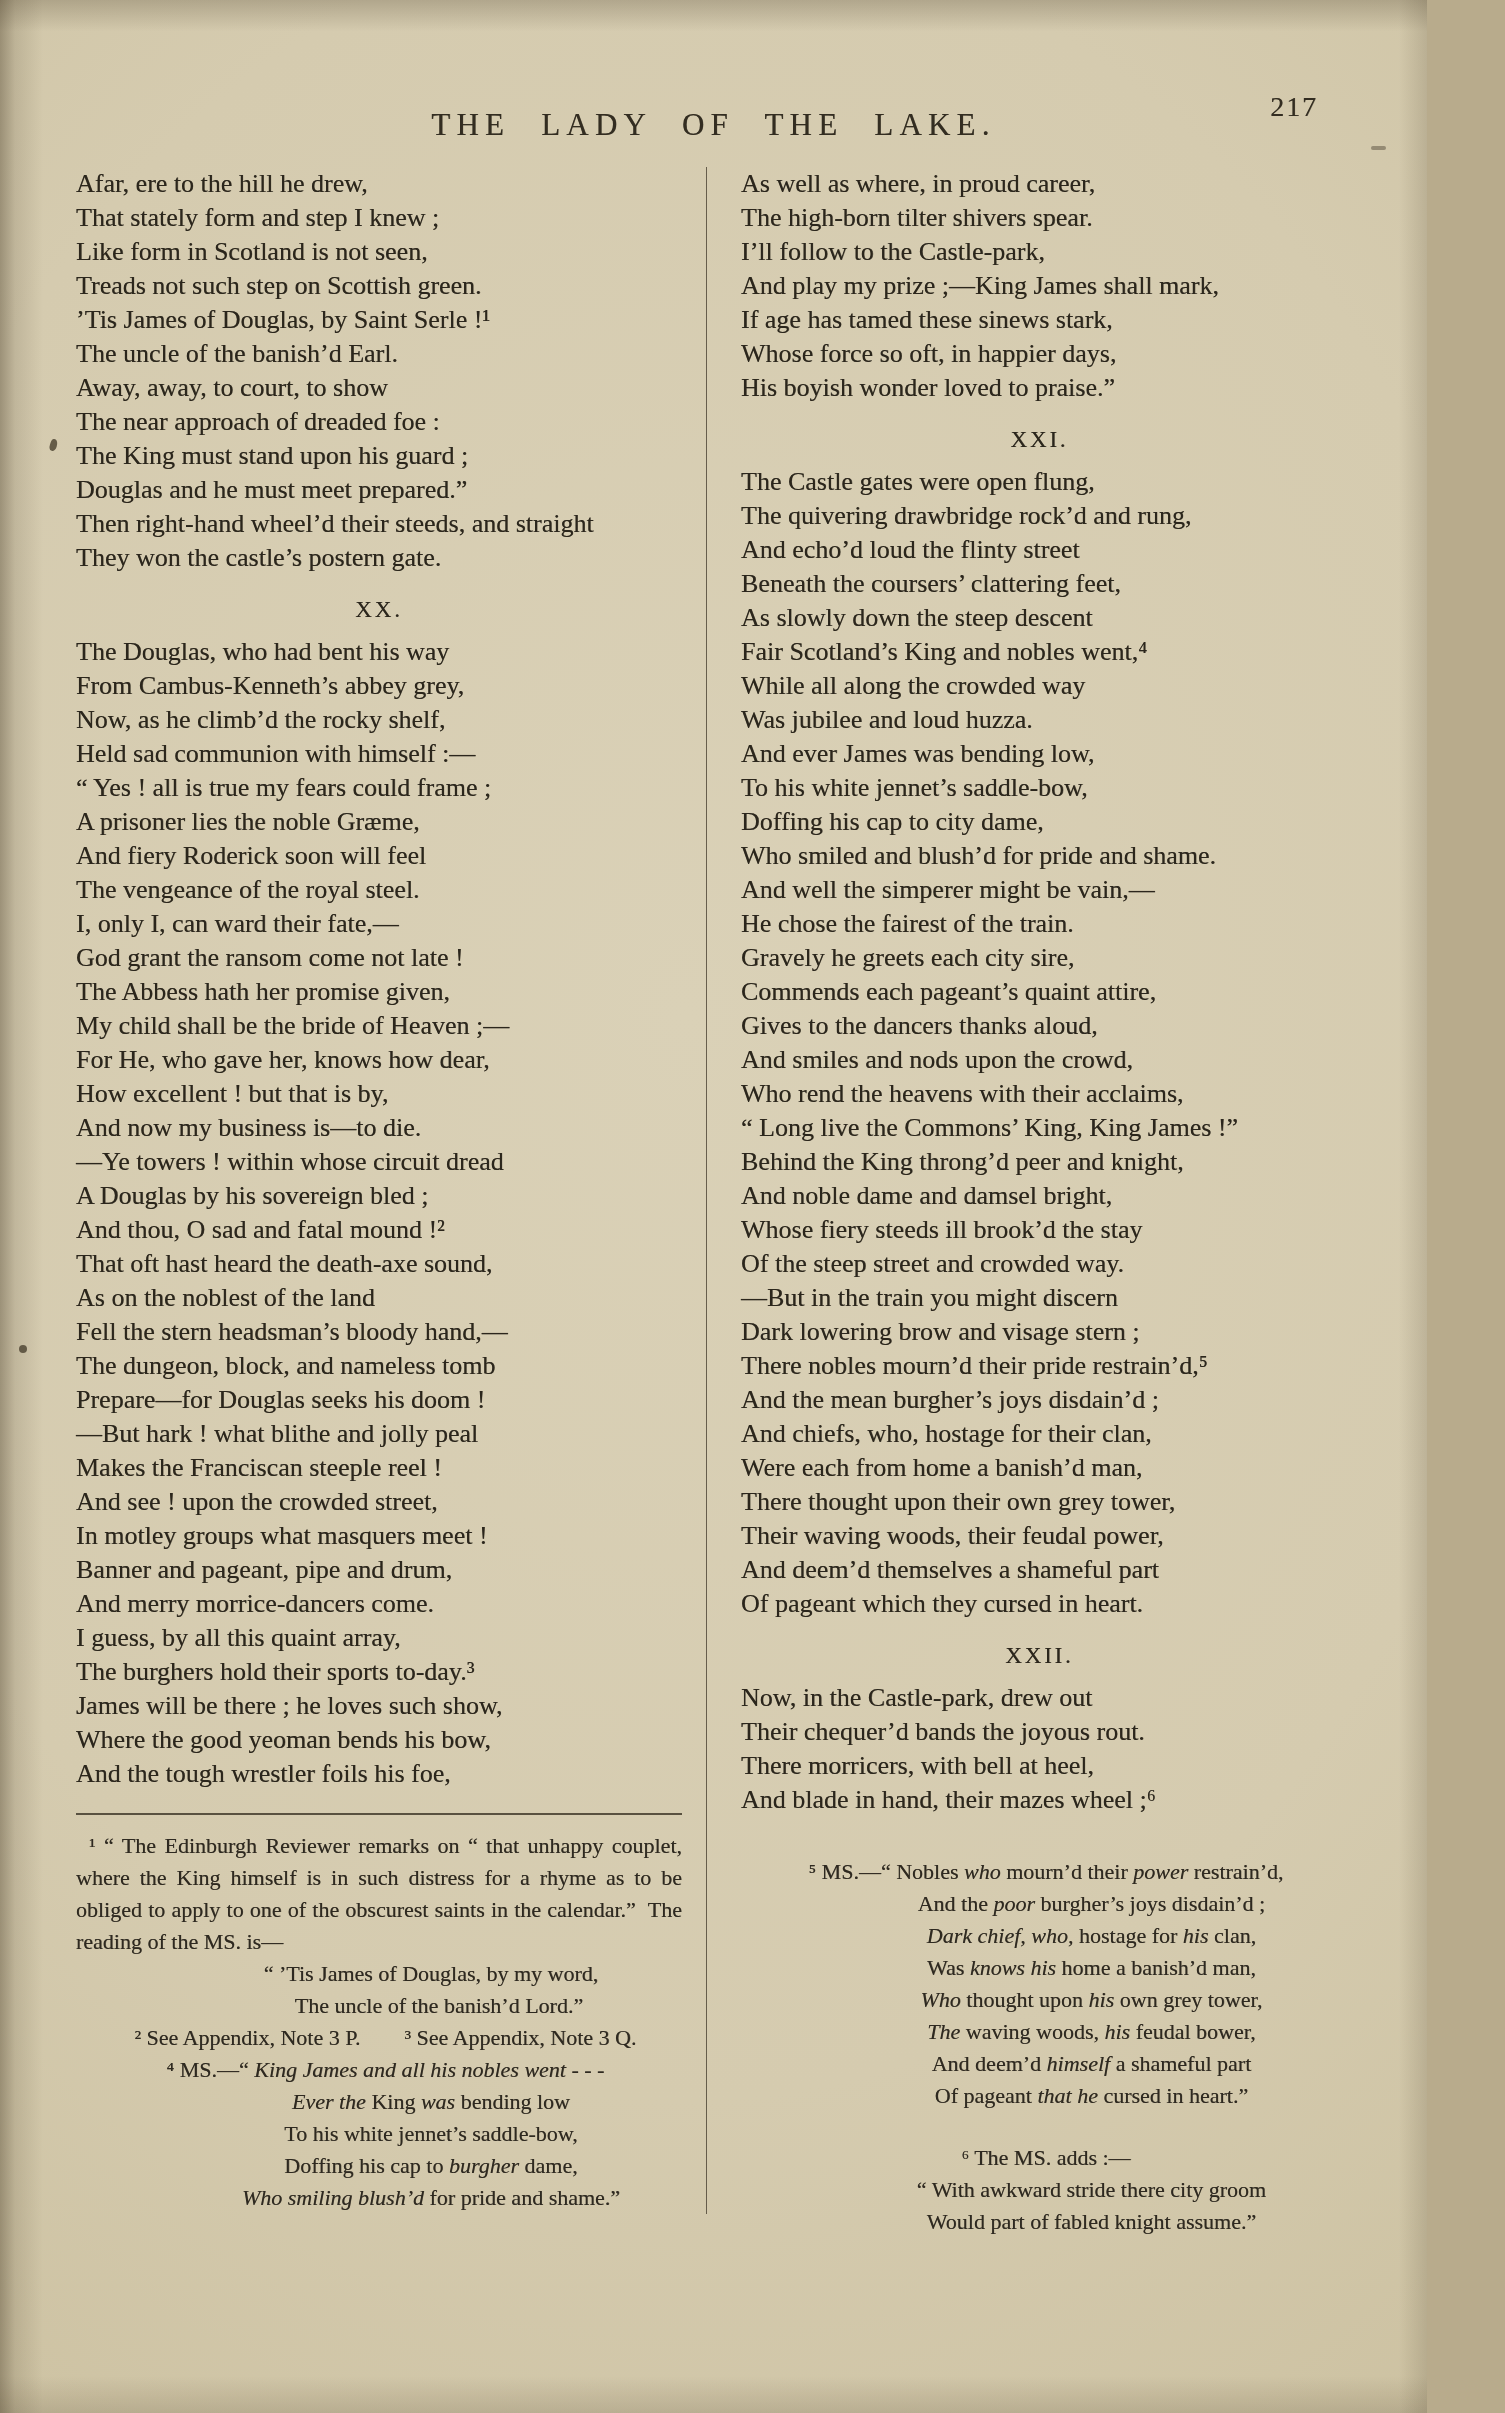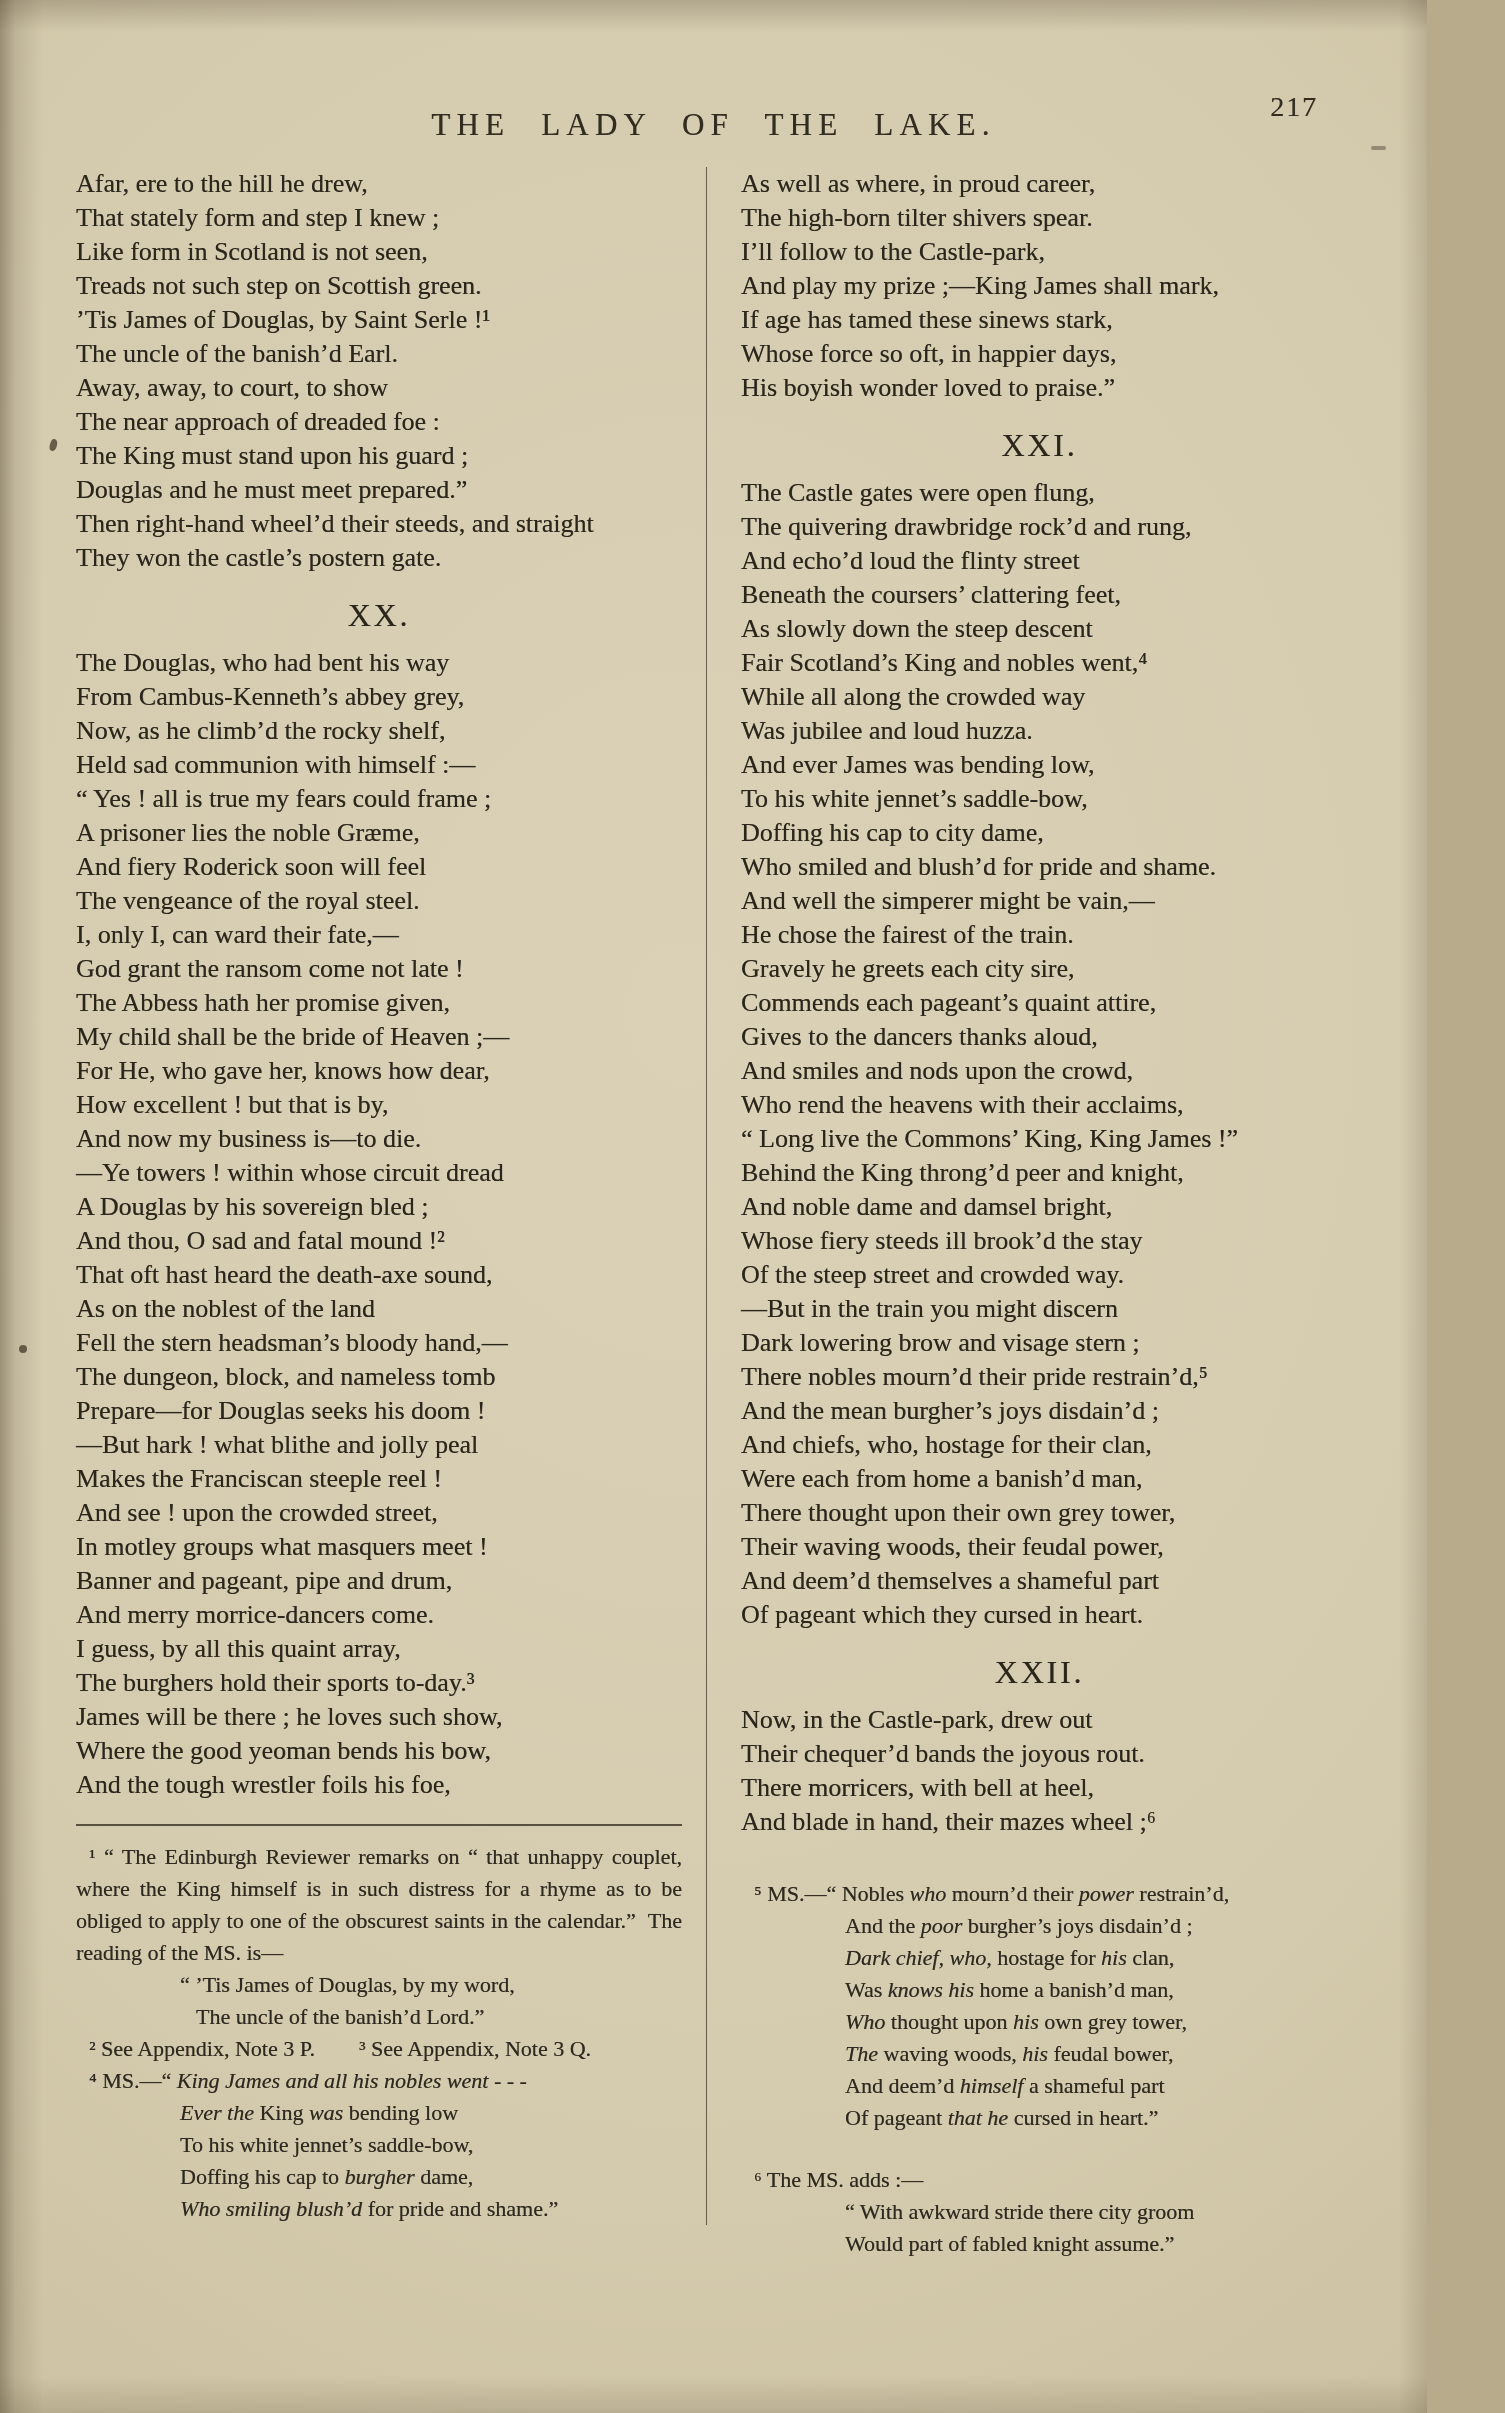--- a/index.html
+++ b/index.html
@@ -30,27 +30,27 @@
   .columns{
     display:grid;grid-template-columns:1fr 1fr;
     padding:24px 89px 0 76px;
     align-items:start;
   }
   .col{min-height:2019px;}
   .col-left{border-right:1.9px solid rgba(58,50,36,0.72);padding-right:24px;}
   .col-right{padding-left:34px;}
   .poem-line{font-size:26px;line-height:34px;white-space:nowrap;}
   .stanza-heading{
-    text-align:center;font-size:32px;letter-spacing:2.8px;
+    text-align:center;font-size:23px;letter-spacing:2.8px;
     margin:22px 0 12px;
   }
   .fn-rule{height:1.9px;background:rgba(58,50,36,0.8);margin:22px 0 15px 0;}
   .footnotes{font-size:22px;line-height:32px;color:#2e2920;}
   .footnotes-right{margin-top:39px;}
-  .fn{white-space:pre-wrap;}
+  .fn{white-space:pre-wrap;text-align:center;}
   .fn-para{text-align:justify;text-indent:13px;}
   .fn-line{padding-left:13px;}
   .fn-quote{padding-left:104px;}
   .fn-quote2{padding-left:120px;}
   .fn-gap{margin-top:30px;}
   i{font-style:italic;}
   .speck{position:absolute;background:#4a4130;border-radius:50%;opacity:0.8;}
   .speck-1{left:50px;top:439px;width:6.5px;height:12px;transform:rotate(18deg);border-radius:40% 60% 50% 50%;}
   .speck-2{left:18.5px;top:1345px;width:8.3px;height:8.3px;}
   .speck-3{right:41px;top:146px;width:15px;height:3.7px;opacity:0.45;border-radius:1.9px;}

